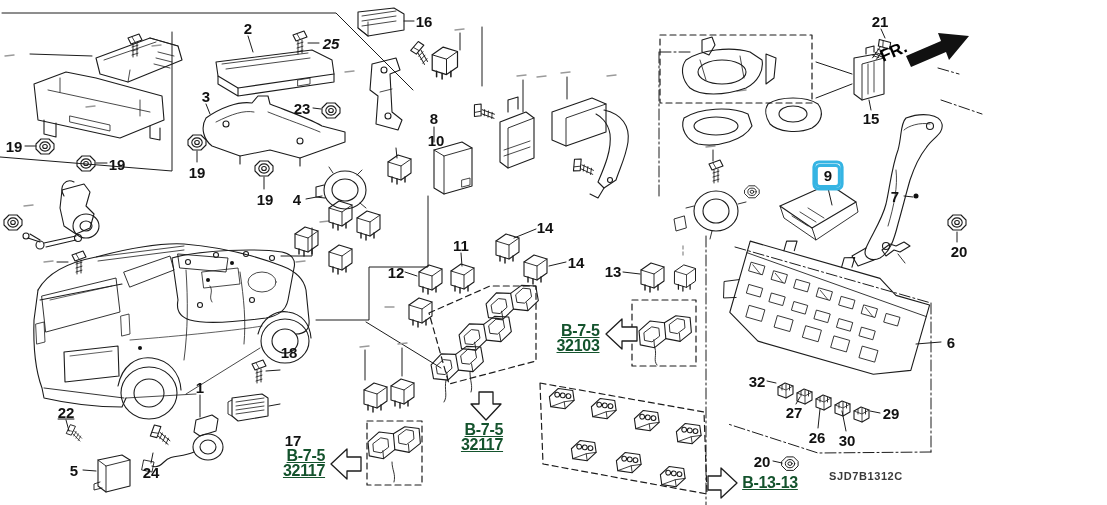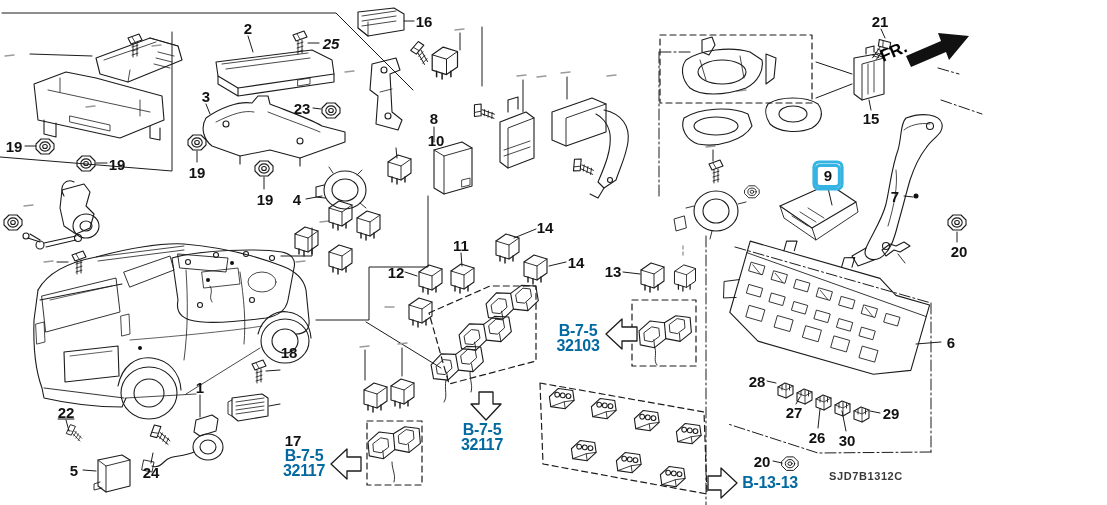--- a/index.html
+++ b/index.html
@@ -3,23 +3,23 @@
 <meta charset="utf-8">
 <style>
   html,body{margin:0;padding:0;background:#fff;}
   #stage{position:relative;width:1107px;height:505px;background:#ffffff;overflow:hidden;
          font-family:"Liberation Sans",sans-serif;}
   #art{position:absolute;left:0;top:0;}
   .callout{position:absolute;transform:translate(-50%,-50%);
            font:bold 15px "Liberation Sans",sans-serif;color:#111;
            white-space:nowrap;z-index:5;}
   .callout.hl{border:3px solid #35b4e3;border-radius:5px;padding:0 6px;background:#fff;line-height:18px;}
-  .ref{position:absolute;transform:translateX(-50%);text-align:center;
-       font:bold 16px "Liberation Sans",sans-serif;line-height:15px;color:#0369a1;
-       letter-spacing:-0.3px;z-index:5;white-space:nowrap;}
+  .ref{position:absolute;transform:translateX(-50%);text-align:right;
+       font:bold 16px "Liberation Sans",sans-serif;line-height:15px;color:#14532d;
+       letter-spacing:-0.3px;z-index:5;white-space:nowrap;text-decoration:underline;}
   .fr-label{position:absolute;left:880px;top:42px;font:bold 17px "Liberation Sans",sans-serif;
             color:#000;transform:rotate(-23deg);z-index:5;}
   .diagram-code{position:absolute;left:829px;top:470px;font:bold 11px "Liberation Sans",sans-serif;
             color:#3a3a3a;letter-spacing:0.6px;z-index:5;}
 </style>
 </head>
 <body>
 
 <div id="stage">
 <svg id="art" width="1107" height="505" viewBox="0 0 1107 505" fill="none" stroke="#1c1c1c" stroke-width="1.1" stroke-linecap="round" stroke-linejoin="round">
@@ -465,21 +465,21 @@
       <span class="callout" style="left: 265px; top: 199px;">19</span>
       <span class="callout" style="left: 959px; top: 251px;">20</span>
       <span class="callout" style="left: 762px; top: 461px;">20</span>
       <span class="callout" style="left: 880px; top: 21px;">21</span>
       <span class="callout" style="left: 66px; top: 412px; text-decoration: underline;">22</span>
       <span class="callout" style="left: 302px; top: 108px;">23</span>
       <span class="callout" style="left: 151px; top: 472px;">24</span>
       <span class="callout" style="left: 331px; top: 43px; font-style: italic;">25</span>
       <span class="callout" style="left: 817px; top: 437px;">26</span>
       <span class="callout" style="left: 794px; top: 412px;">27</span>
-      <span class="callout" style="left: 757px; top: 381px;">28</span>
+      <span class="callout" style="left: 757px; top: 381px;">32</span>
       <span class="callout" style="left: 891px; top: 413px;">29</span>
       <span class="callout" style="left: 847px; top: 440px;">30</span>
       <div class="ref" style="left: 578px; top: 323px;">
         <div>B-7-5</div>
         <div>32103</div>
       </div>
       <div class="ref" style="left: 304px; top: 448px;">
         <div>B-7-5</div>
         <div>32117</div>
       </div>

